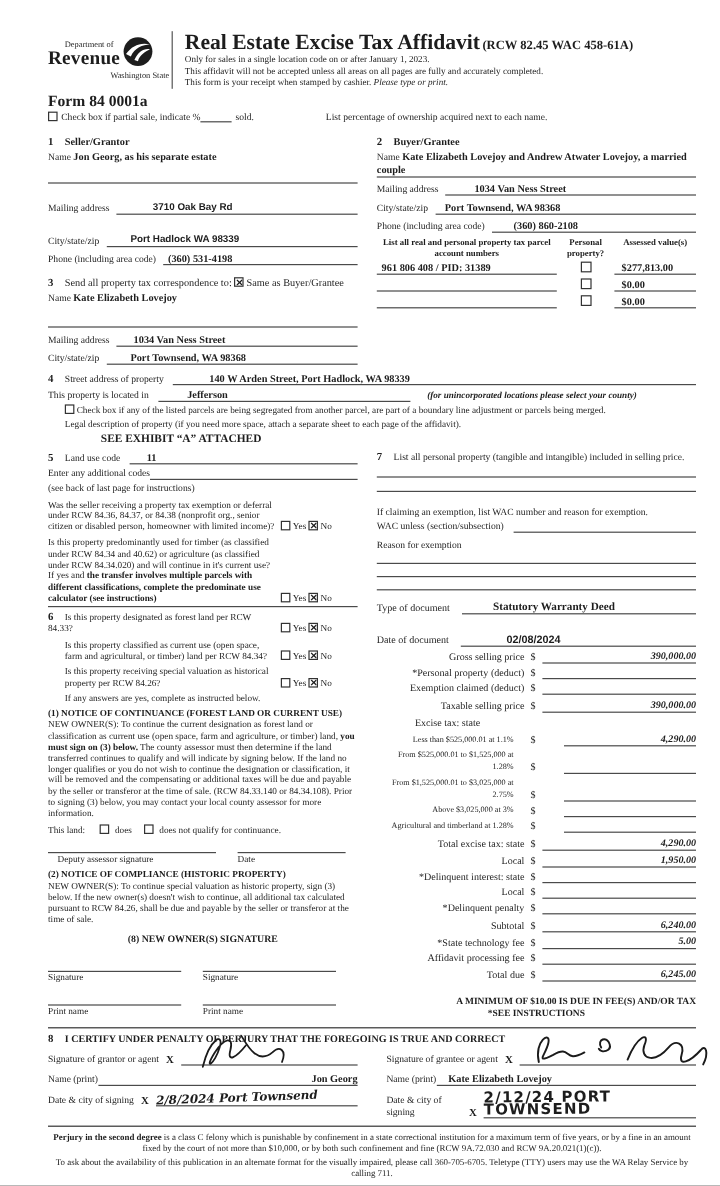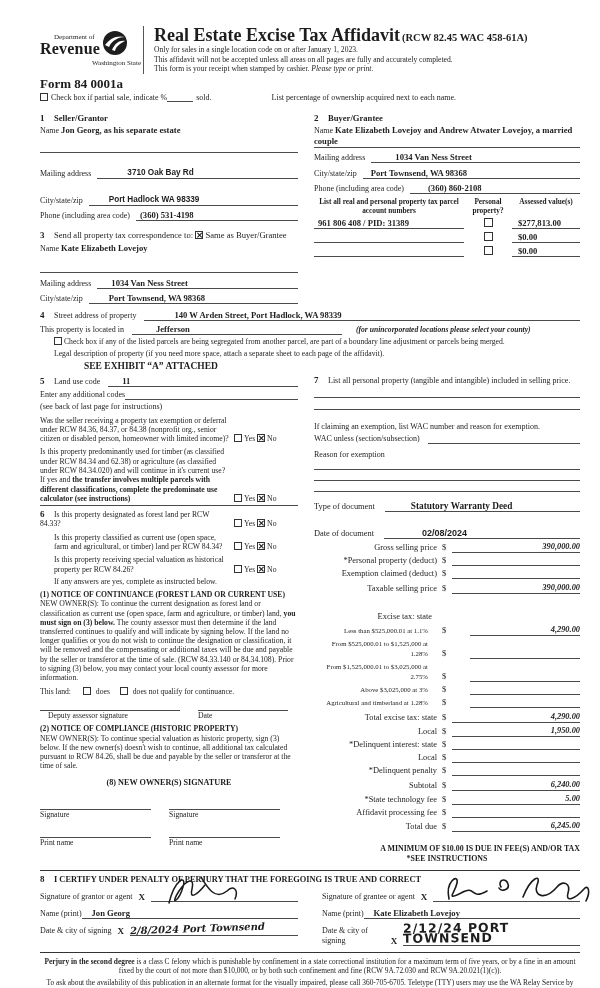--- a/index.html
+++ b/index.html
@@ -64,21 +64,21 @@
   .sig2 { display:flex; margin-top:12px; }
   .sigbox { width:118px; margin-right:18px; }
   .siglab { font-size:7.7px; }
   
   .trow { display:flex; align-items:flex-end; margin-top:3.2px; }
   .tlbl { flex:1; text-align:right; padding-right:5px; font-size:8.4px; }
   .tlbl.sm { font-size:6.8px; padding-right:14px; }
   .tdol { flex:none; width:10px; font-size:8.4px; }
   .tval { flex:none; width:128px; text-align:right; font-weight:bold; font-size:8.4px; min-height:10px;font-style:italic; }
   .tval.sm { width:110px; margin-left:18px; }
-  .thead { text-align:right; padding-right:148px; font-size:8.4px; margin-top:18px; }
+  .thead { text-align:center; padding-right:148px; font-size:8.4px; margin-top:4px; }
   
   .rule { border-top:1.5px solid #333; margin-top:6px; }
   .s8col { flex:1; }
   .s8row { display:flex; align-items:flex-end; margin-top:4px; min-height:13px; }
   .hand { font-family:"DejaVu Serif",serif; font-style:italic; font-weight:bold; font-size:10px; transform:rotate(-2deg); display:inline-block; }
   .hand2 { font-family:"DejaVu Sans",sans-serif; font-size:12.5px; font-weight:bold; letter-spacing:1px; transform:rotate(-0.5deg); display:inline-block; }
   .sigink { position:relative; height:0; overflow:visible; }
   .sigink svg { position:absolute; bottom:-6px; left:10px; }
   .perjury { font-size:7.4px; line-height:9.2px; margin-top:4px; text-align:center; }
   
@@ -251,21 +251,21 @@
 
       <div class="q">
         <span class="qtext">Was the seller receiving a property tax exemption or deferral under RCW 84.36, 84.37, or 84.38 (nonprofit org., senior citizen or disabled person, homeowner with limited income)?</span>
         <span class="yn">
           <span class="cb"></span><span>Yes</span>
           <span class="cb">✕</span><span>No</span>
         </span>
       </div>
       <div class="q ul" style="padding-bottom:2px;">
         <span class="qtext">
-          <span>Is this property predominantly used for timber (as classified under RCW 84.34 and 62.38) or agriculture (as classified under RCW 84.34.020) and will continue in it's current use? If yes and </span><span class="b">the transfer involves multiple parcels with different classifications, complete the predominate use calculator (see instructions)</span>
+          <span>Is this property predominantly used for timber (as classified under RCW 84.34 and 40.62) or agriculture (as classified under RCW 84.34.020) and will continue in it's current use? If yes and </span><span class="b">the transfer involves multiple parcels with different classifications, complete the predominate use calculator (see instructions)</span>
         </span>
         <span class="yn">
           <span class="cb"></span><span>Yes</span>
           <span class="cb">✕</span><span>No</span>
         </span>
       </div>
 
       <div class="q">
         <span class="qtext"><span class="sec-num b" style="font-size:9px;">6</span><span>Is this property designated as forest land per RCW 84.33?</span></span>
         <span class="yn">
@@ -474,21 +474,21 @@
             <span class="sigink">
               <svg width="95" height="34" viewBox="0 0 95 34" fill="none" stroke="#1b1b1b" stroke-width="1.5" stroke-linecap="round">
                 <path d="M8 30 C 14 6, 26 1, 22 14 C 18 28, 8 34, 18 18 C 26 6, 34 4, 31 16 C 28 27, 36 22, 44 12"></path>
                 <path d="M40 4 C 46 14, 54 28, 66 18 C 72 12, 78 16, 74 26"></path>
               </svg>
             </span>
           </span>
         </div>
         <div class="s8row">
           <span>Name (print)</span>
-          <span class="grow ul v" style="padding-left:10px;">Jon  Georg</span>
+          <span class="grow ul v" style="text-align:right;">Jon  Georg</span>
         </div>
         <div class="s8row">
           <span>Date &amp; city of signing</span>
           <span class="xmark">X</span>
           <span class="grow ul"><span class="hand">2/8/2024    Port Townsend</span></span>
         </div>
       </div>
       <div class="s8col">
         <div class="s8row">
           <span>Signature of grantee or agent</span>

